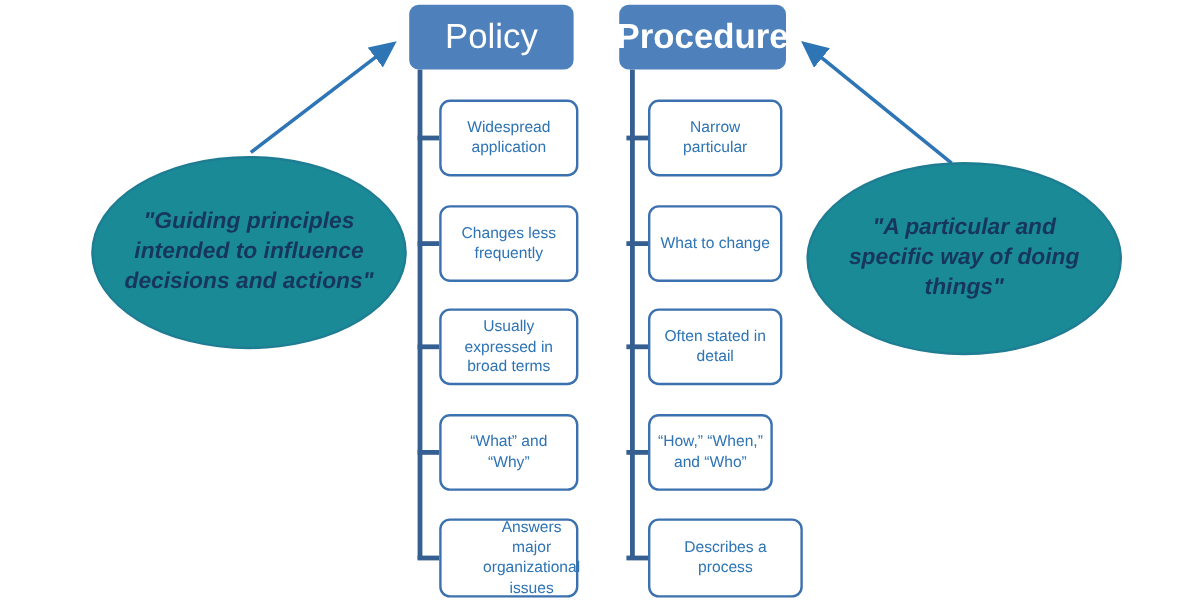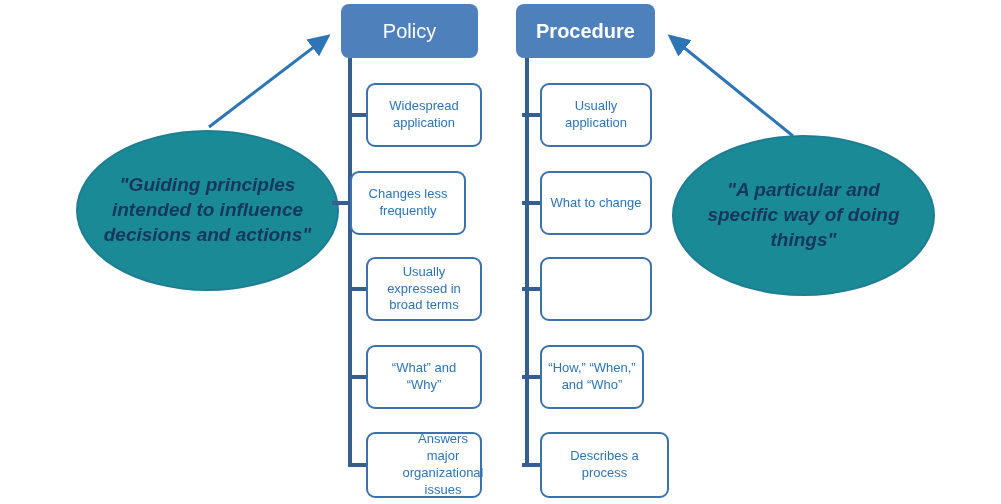--- a/index.html
+++ b/index.html
@@ -13,21 +13,21 @@
   .arrow-layer{
     position:absolute;left:0;top:0;width:1001px;height:504px;
     pointer-events:none;
   }
   .header-box{
     position:absolute;
     background:var(--header-fill,#4E80BC);
     color:var(--header-text,#fff);
     border-radius:8px;
     display:flex;align-items:center;justify-content:center;
-    font-size:20px;
+    font-size:29px;
     text-align:right;
   }
   .vline{
     position:absolute;width:4px;
     background:var(--connector,#365F91);
   }
   .item-box{
     position:absolute;
     width:116px;height:64px;
     background:#ffffff;
@@ -82,21 +82,21 @@
     <span>"A particular and specific way of doing things"</span>
   </div>
 
   <div class="header-box" style="left:341px;top:4px;width:137px;height:54px;">Policy</div>
   <div class="vline" style="left:348px;top:58px;height:408px;"></div>
 
   <div class="item-box" style="left:366px;top:83px;">
     <span class="stub"></span>
     <span>Widespread application</span>
   </div>
-  <div class="item-box" style="left:350px;top:171px;">
+  <div class="item-box" style="left:366px;top:171px;">
     <span class="stub"></span>
     <span>Changes less frequently</span>
   </div>
   <div class="item-box" style="left:366px;top:257px;">
     <span class="stub"></span>
     <span>Usually expressed in broad terms</span>
   </div>
   <div class="item-box" style="left:366px;top:345px;">
     <span class="stub"></span>
     <span>“What” and “Why”</span>
@@ -104,28 +104,29 @@
   <div class="item-box" style="left:366px;top:432px;height:66px;padding-left:44px;">
     <span class="stub"></span>
     <span>Answers major organizational issues</span>
   </div>
 
   <div class="header-box" style="left:516px;top:4px;width:139px;height:54px;font-weight:bold;">Procedure</div>
   <div class="vline" style="left:525px;top:58px;height:408px;"></div>
 
   <div class="item-box" style="left:540px;top:83px;width:112px;">
     <span class="stub"></span>
-    <span>Usually application</span>
+    <span>Narrow particular</span>
   </div>
   <div class="item-box" style="left:540px;top:171px;width:112px;">
     <span class="stub"></span>
     <span>What to change</span>
   </div>
   <div class="item-box" style="left:540px;top:257px;width:112px;">
     <span class="stub"></span>
+    <span>Often stated in detail</span>
   </div>
   <div class="item-box" style="left:540px;top:345px;width:104px;">
     <span class="stub"></span>
     <span>“How,” “When,” and “Who”</span>
   </div>
   <div class="item-box" style="left:540px;top:432px;width:129px;height:66px;">
     <span class="stub"></span>
     <span>Describes a process</span>
   </div>
 

